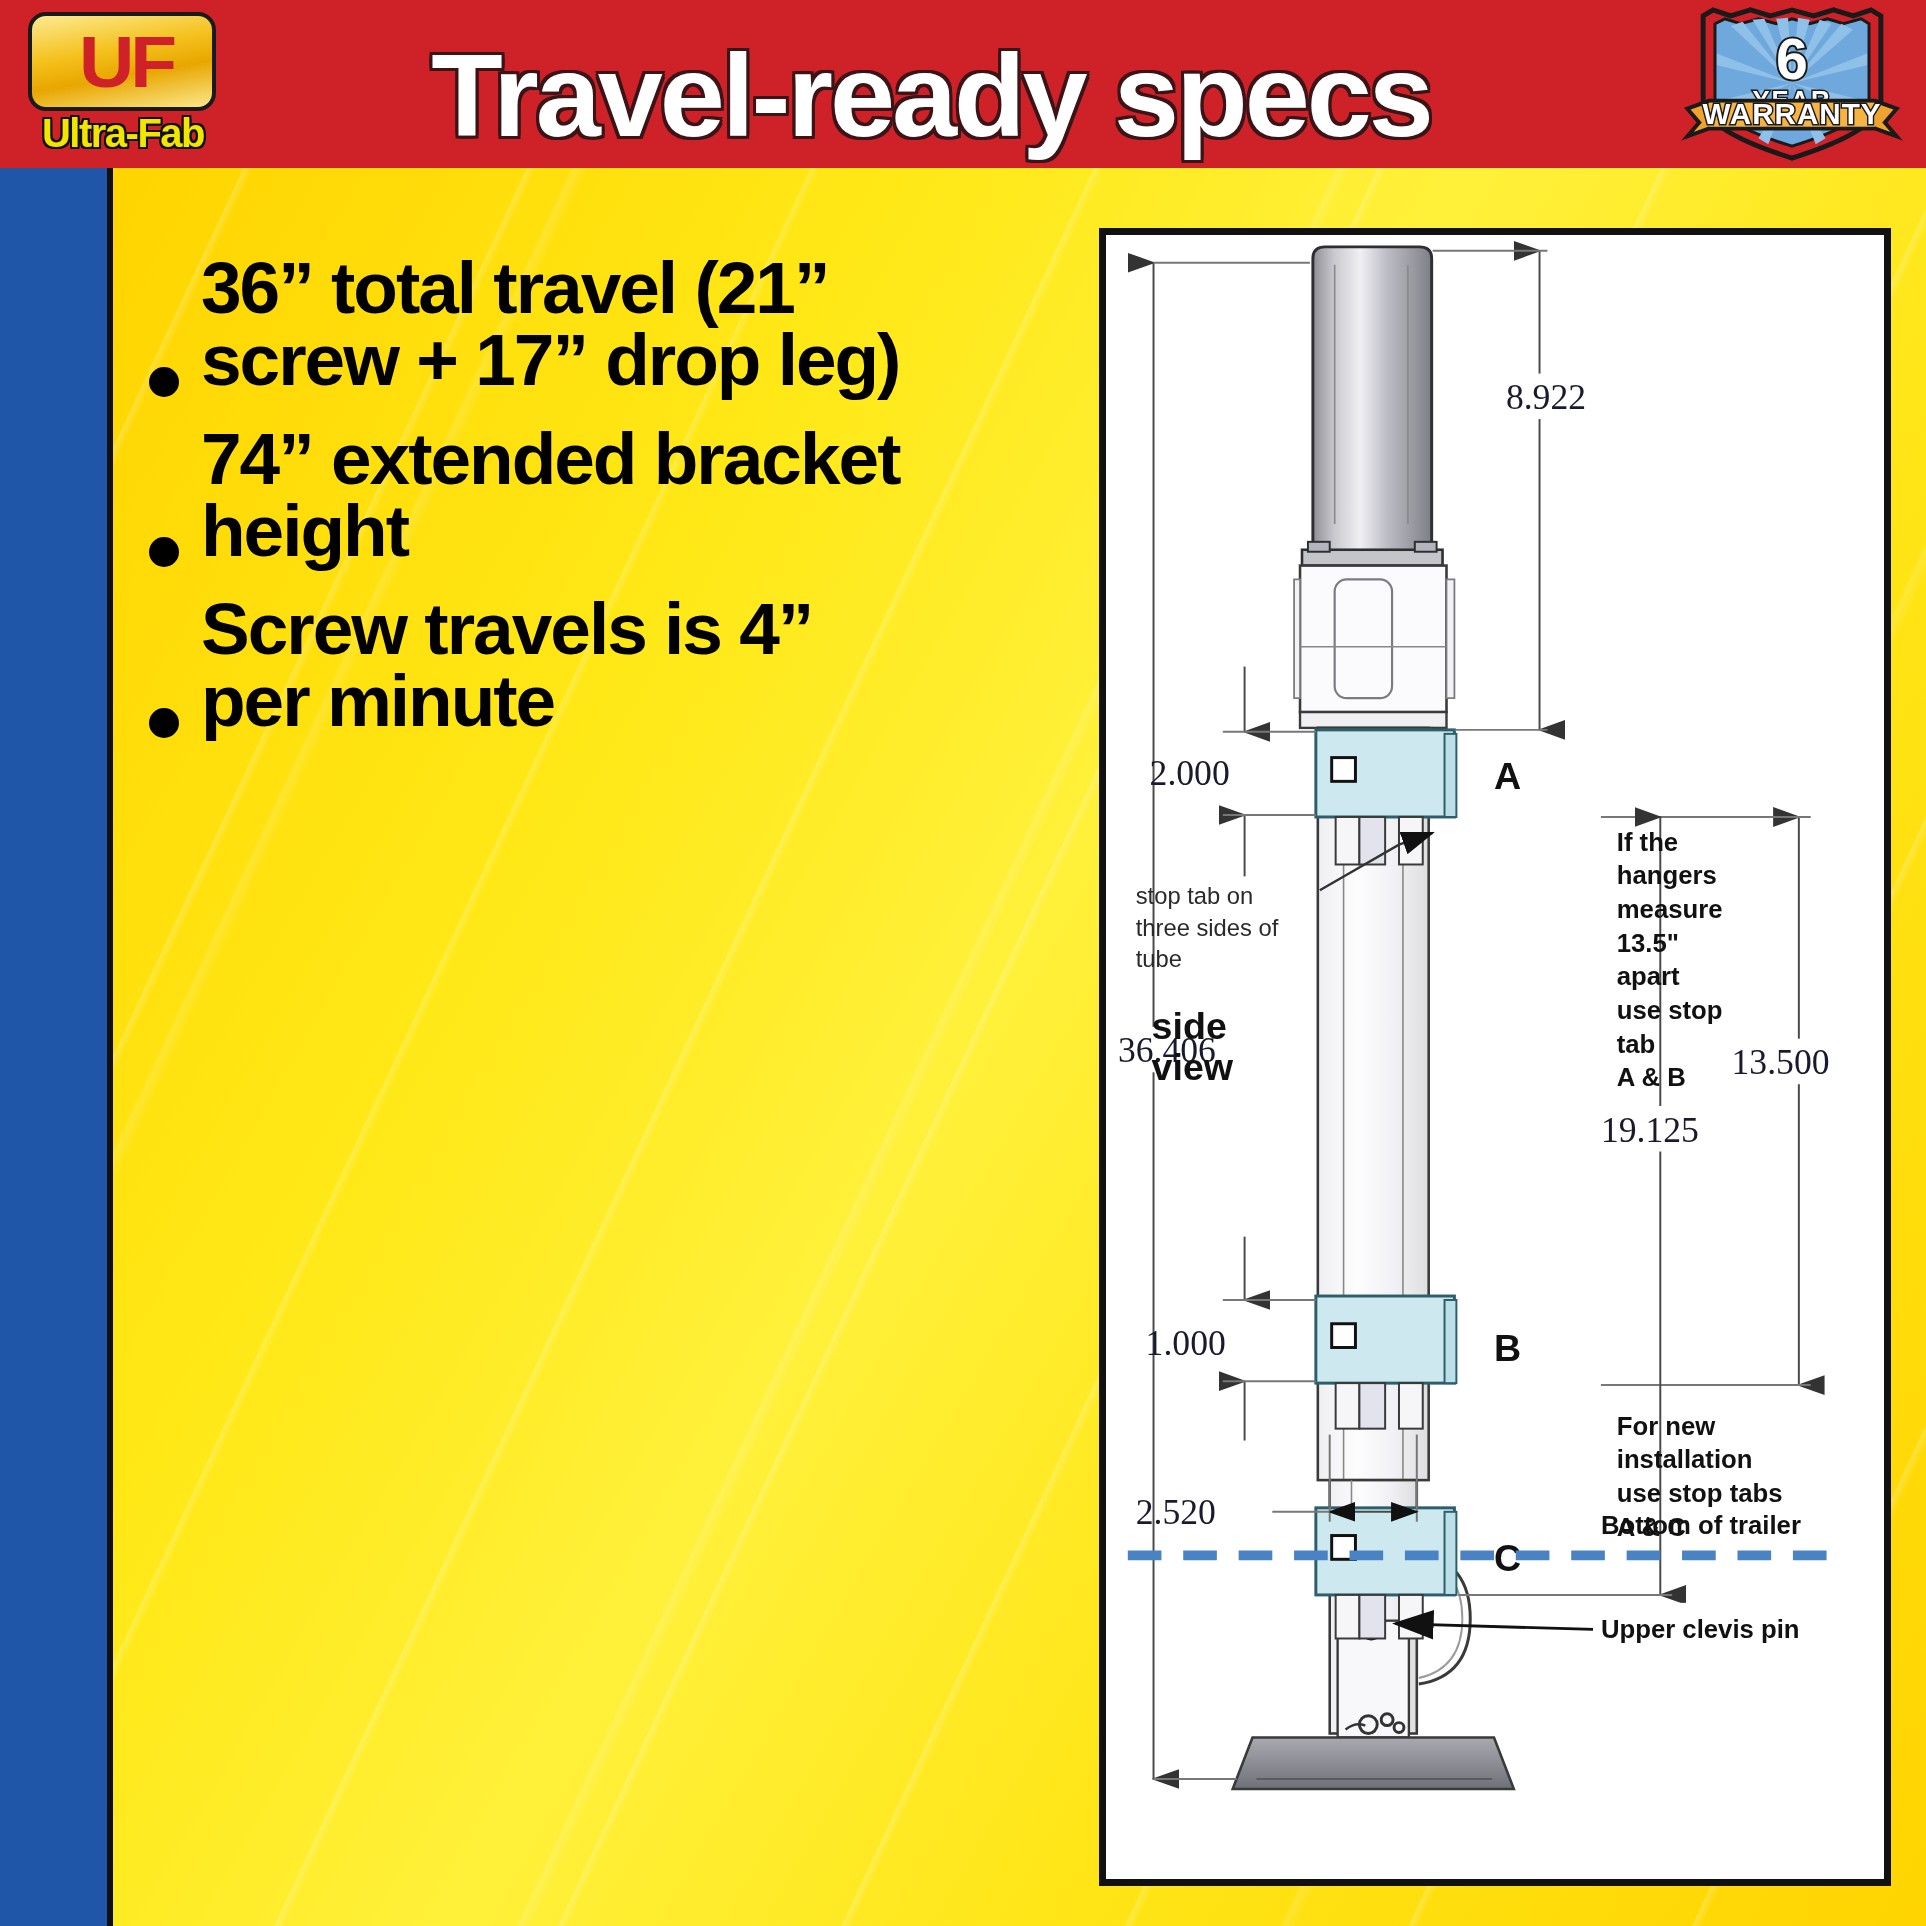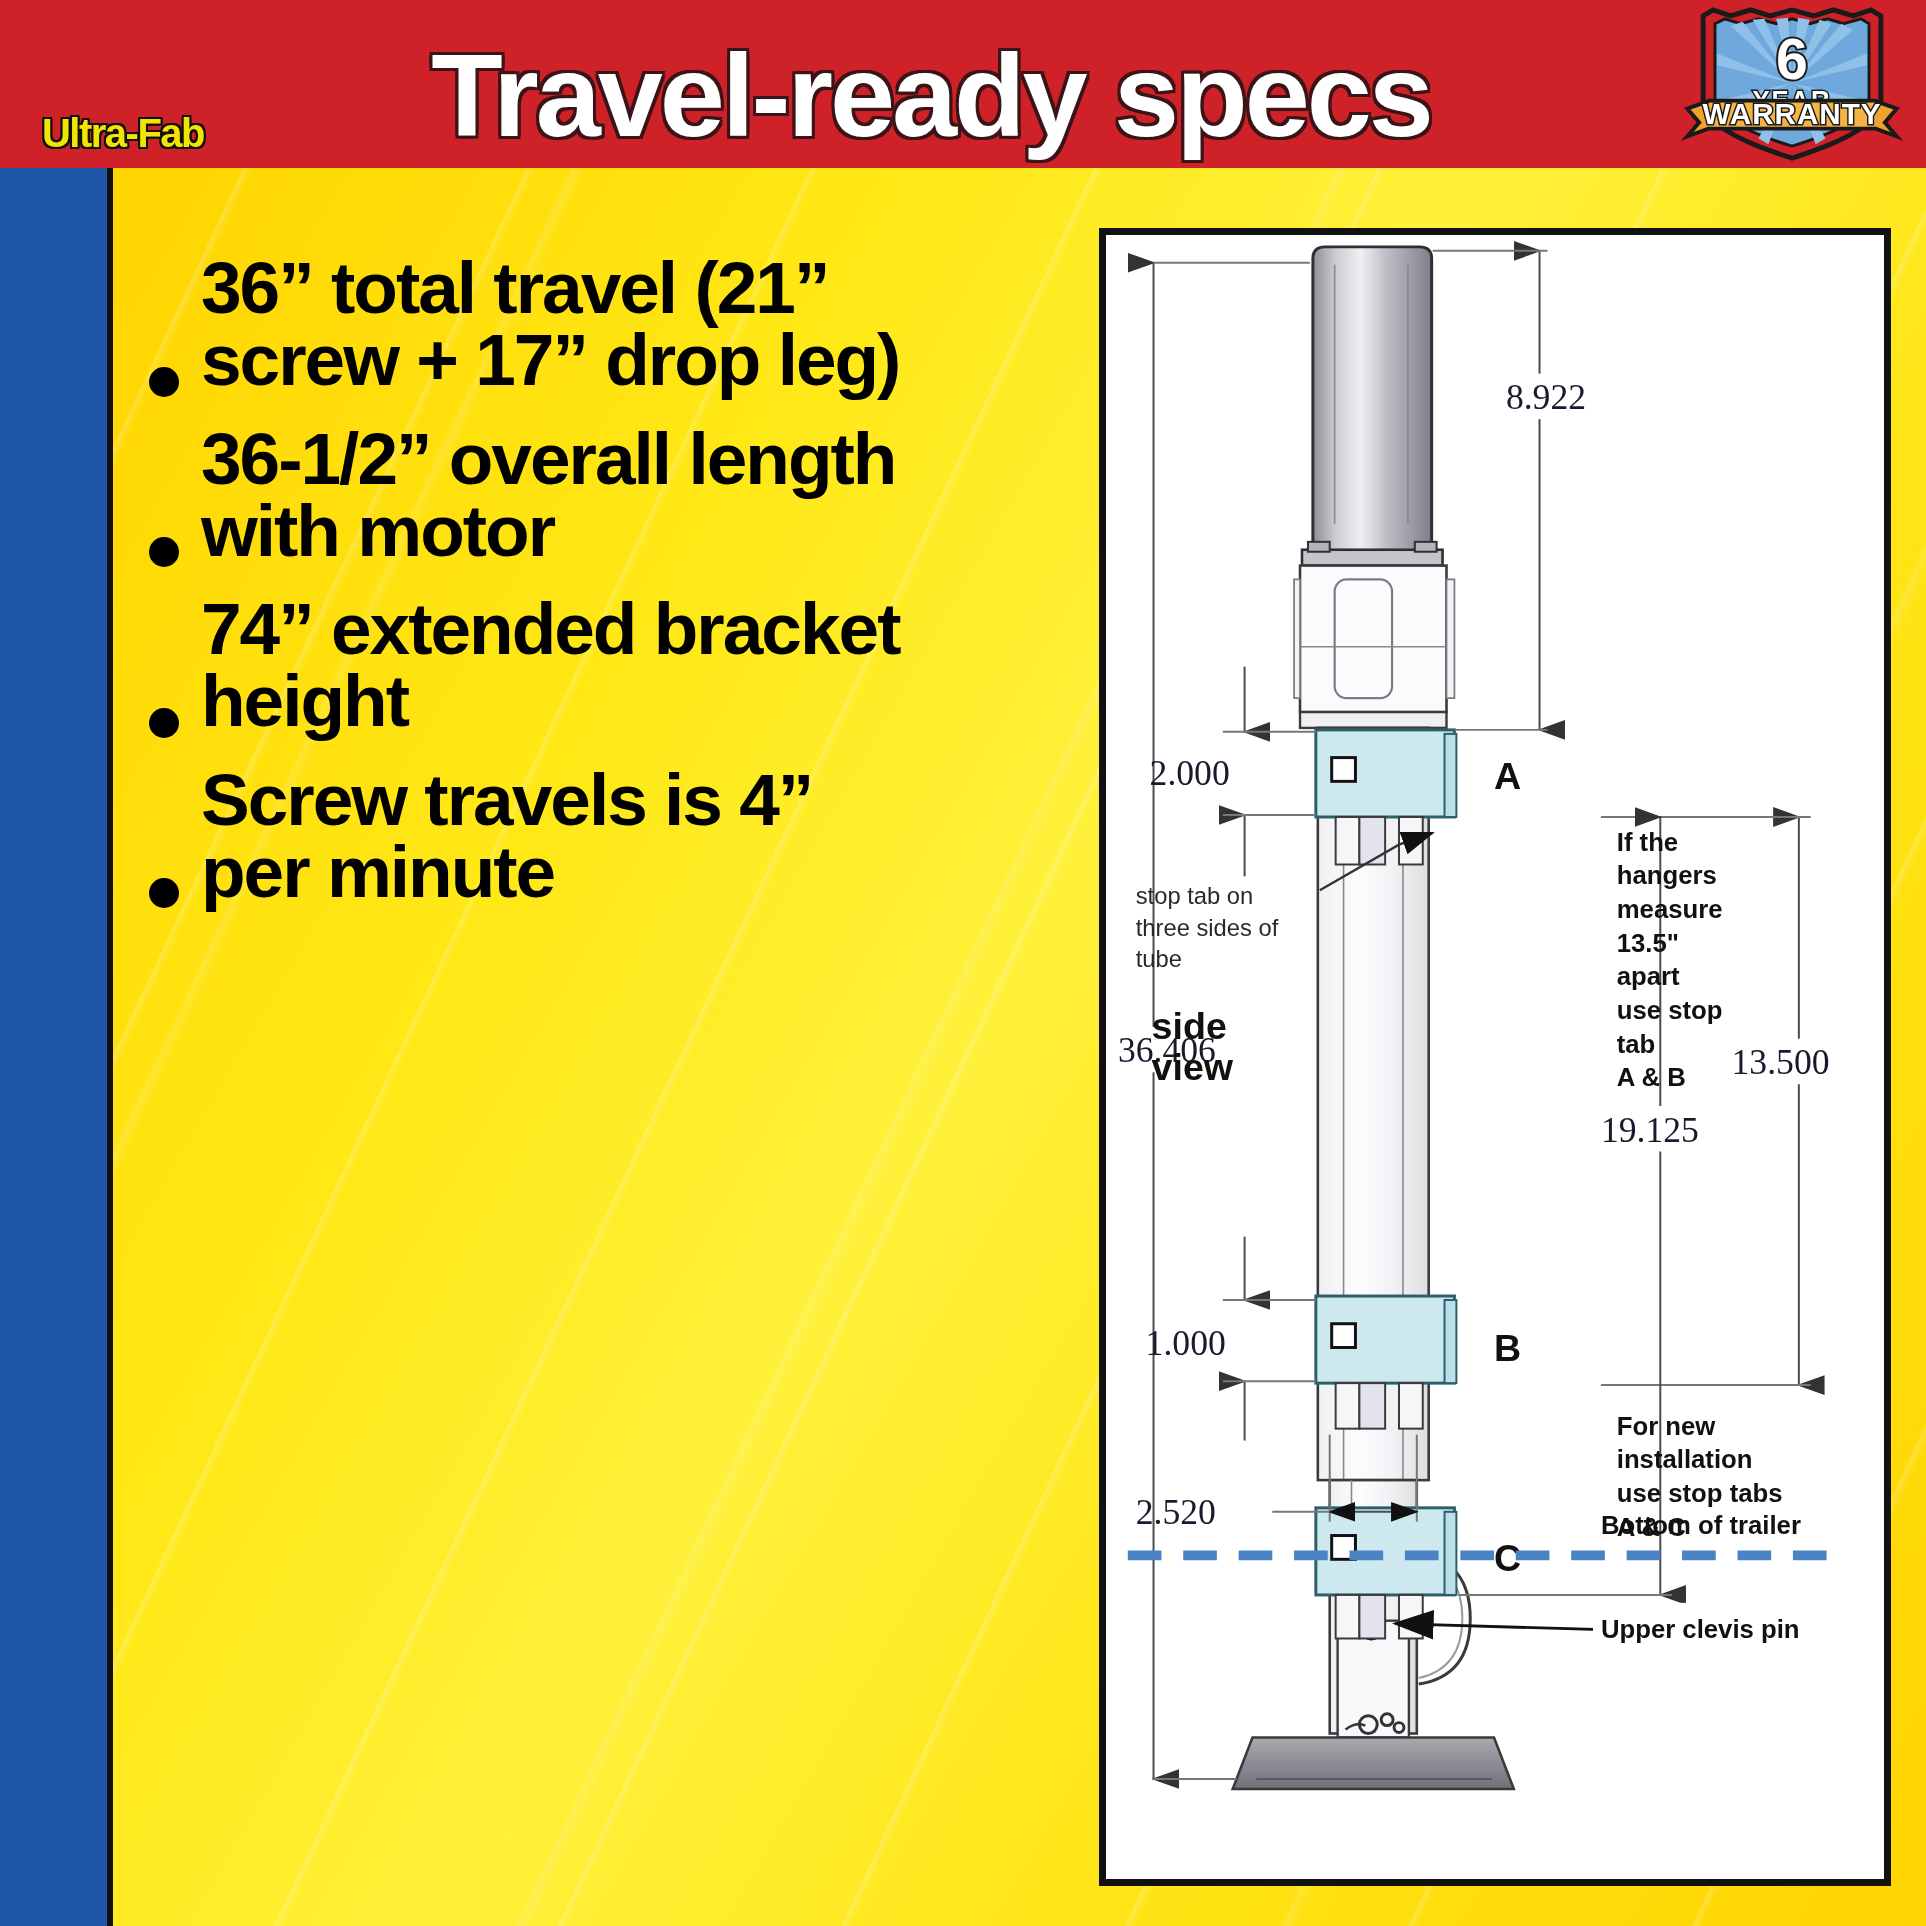--- a/index.html
+++ b/index.html
@@ -64,20 +64,23 @@
   .thinline{stroke:#888;stroke-width:1.6;fill:none;}
 </style>
 </head>
 <body>
 
 <div id="page">
 
   <div id="header">
 
     <div id="logo-box">
+      <div id="logo-plate">
+        <div id="logo-uf">UF</div>
+      </div>
       <div id="logo-word">Ultra-Fab</div>
     </div>
 
     <div id="header-title">Travel-ready specs</div>
 
     <div id="warranty">
       <svg width="238" height="156" viewBox="0 0 240 158">
         <path d="M30 10 L40 4 L58 10 L78 4 L98 10 L120 4 L142 10 L162 4 L182 10 L200 4 L210 10
                  L210 96 Q210 126 120 154 Q30 126 30 96 Z" fill="#CE2128" stroke="#1a1a1a" stroke-width="5"></path>
         <path d="M42 18 L52 13 L68 18 L86 13 L104 18 L120 13 L138 18 L156 13 L172 18 L190 13 L198 18
@@ -106,24 +109,20 @@
   </div>
 
   <div id="blue-strip"></div>
   <div id="yellow-panel"></div>
   <div id="yellow-edge"></div>
 
   <div id="bullets">
     <div class="bullet">
       <span class="dot"></span>
       <span class="btext">36” total travel (21” screw + 17” drop leg)</span>
-    </div>
-    <div class="bullet">
-      <span class="dot"></span>
-      <span class="btext">36-1/2” overall length with motor</span>
     </div>
     <div class="bullet">
       <span class="dot"></span>
       <span class="btext">74” extended bracket height</span>
     </div>
     <div class="bullet">
       <span class="dot"></span>
       <span class="btext">Screw travels is 4” per minute</span>
     </div>
   </div>

